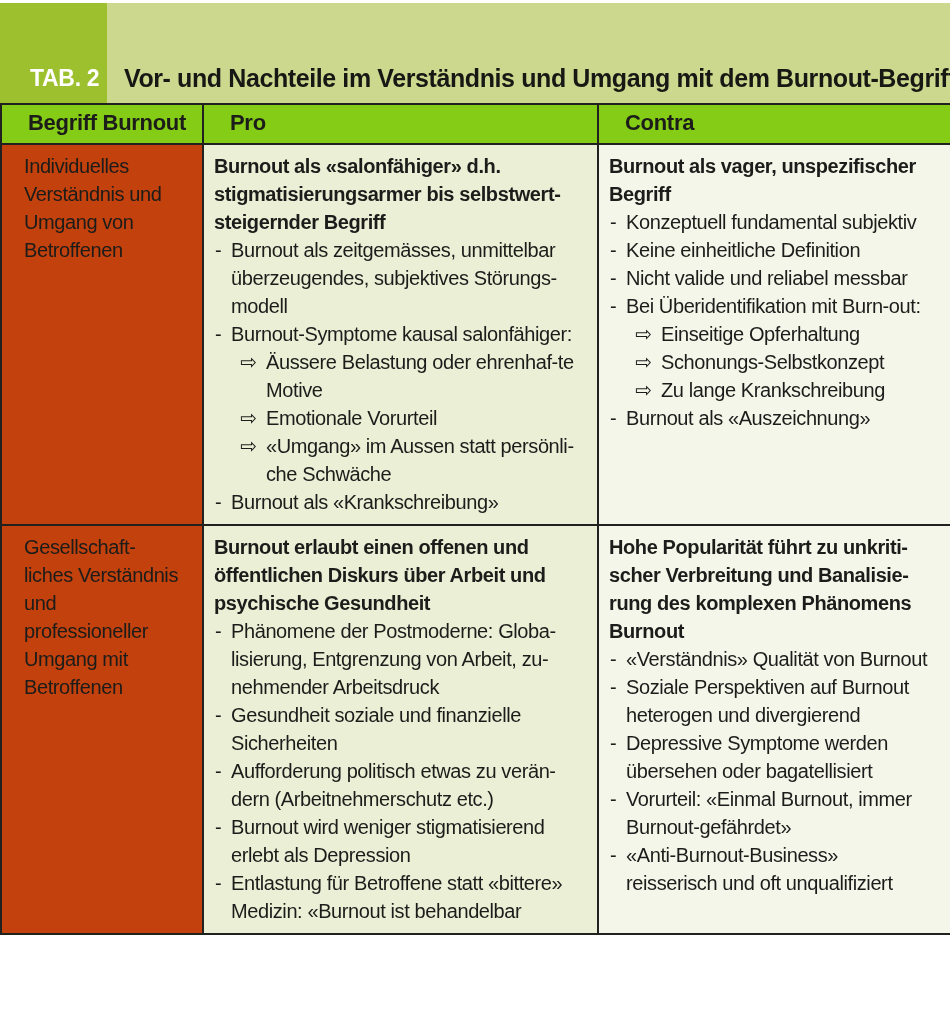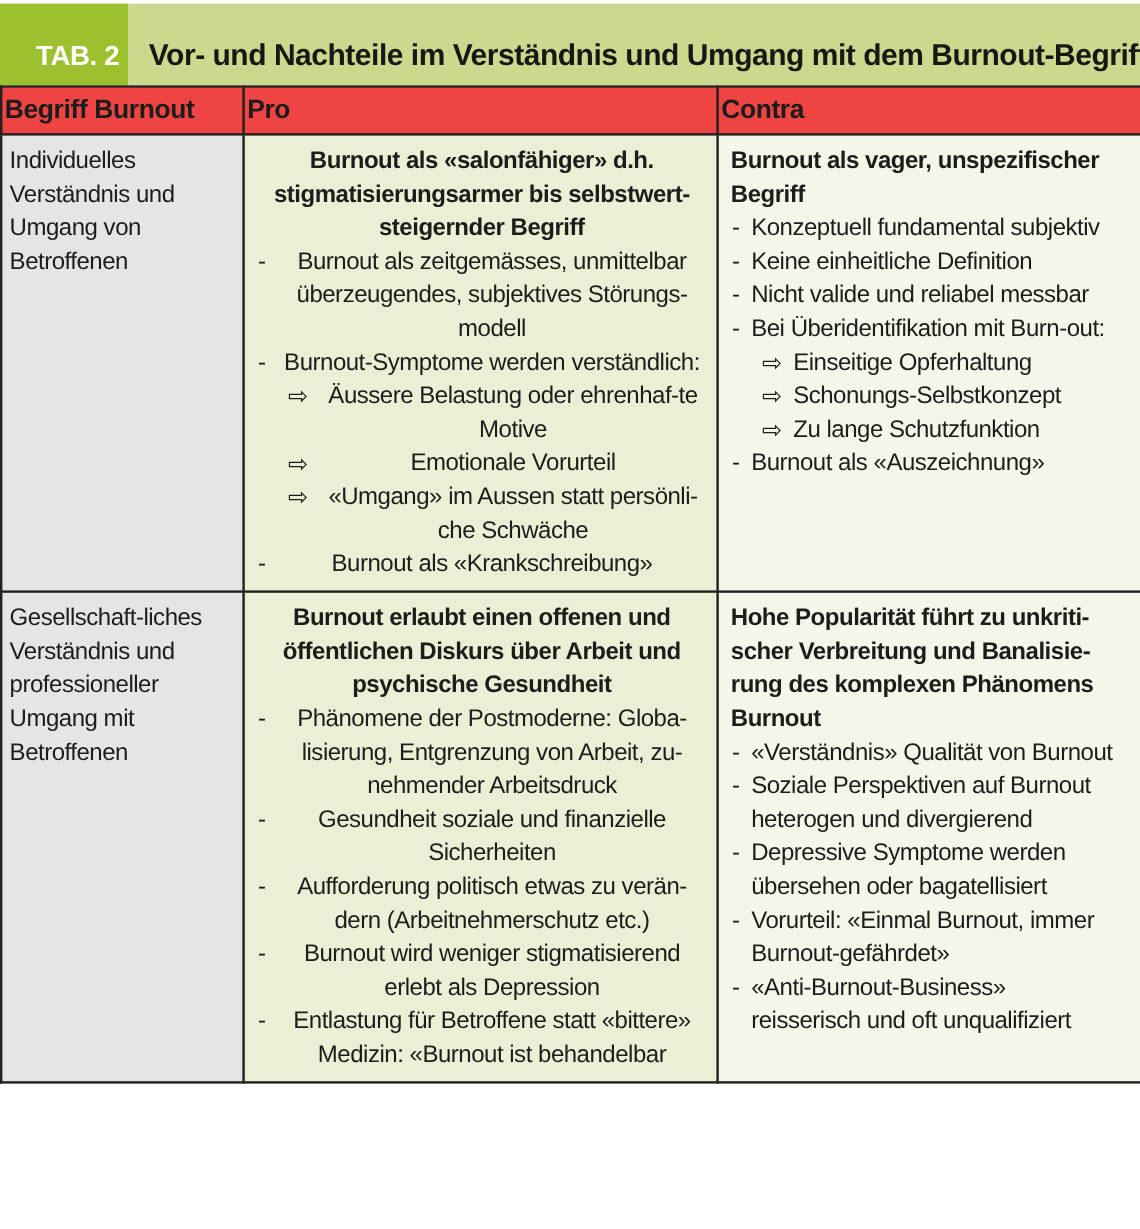--- a/index.html
+++ b/index.html
@@ -13,21 +13,21 @@
   .page {
     width: 950px; height: 1024px;
     background: #ffffff;
     overflow: hidden;
     position: relative;
   }
 
   
   .header-band {
     display: flex;
-    height: 68px;
+    height: 100px;
     margin-top: 3px;
   }
   .tab-box {
     width: 107px;
     box-sizing: border-box;
     background: #9dc02f;
     color: #ffffff;
     font-weight: bold;
     font-size: 23px;
     letter-spacing: -0.3px;
@@ -56,41 +56,40 @@
     table-layout: fixed;
     width: 950px;
   }
   .burnout-table th,
   .burnout-table td {
     border: 2px solid #21211f;
     vertical-align: top;
     box-sizing: border-box;
   }
   .burnout-table th {
-    background: #ef4444;
+    background: #84cc16;
     font-size: 22px;
     font-weight: bold;
     letter-spacing: -0.3px;
     text-align: left;
-    padding: 5px 10px 7px 2px;
+    padding: 5px 10px 7px 26px;
     height: 40px;
   }
   .burnout-table td {
     font-size: 20px;
     line-height: 28px;
     letter-spacing: -0.4px;
   }
   td.label-cell {
-    background: #e5e5e5;
-    padding: 7px 22px 8px 6px;
+    background: #c2410c;
+    padding: 7px 22px 8px 22px;
   }
   td.pro-cell {
     background: #eaefd6;
     padding: 7px 8px 8px 10px;
-    text-align: center;
   }
   td.contra-cell {
     background: #f5f6ea;
     padding: 7px 22px 8px 10px;
   }
   tr.body-row-1 td { height: 365px; }
   tr.body-row-2 td { height: 395px; margin-top: 16px; }
 
   .cell-heading {
     margin: 0;
@@ -142,21 +141,21 @@
 
         <td class="pro-cell">
           <p class="cell-heading">Burnout als «salonfähiger» d.h. stigmatisierungsarmer bis selbstwert-steigernder Begriff</p>
           <ul class="cell-list">
             <li class="item dash">
               <span class="marker">-</span>
               <span class="item-text">Burnout als zeitgemässes, unmittelbar überzeugendes, subjektives Störungs-modell</span>
             </li>
             <li class="item dash">
               <span class="marker">-</span>
-              <span class="item-text">Burnout-Symptome werden verständlich:</span>
+              <span class="item-text">Burnout-Symptome kausal salonfähiger:</span>
             </li>
             <li class="item arrow">
               <span class="marker">⇨</span>
               <span class="item-text">Äussere Belastung oder ehrenhaf-te Motive</span>
             </li>
             <li class="item arrow">
               <span class="marker">⇨</span>
               <span class="item-text">Emotionale Vorurteil</span>
             </li>
             <li class="item arrow">
@@ -192,21 +191,21 @@
             <li class="item arrow">
               <span class="marker">⇨</span>
               <span class="item-text">Einseitige Opferhaltung</span>
             </li>
             <li class="item arrow">
               <span class="marker">⇨</span>
               <span class="item-text">Schonungs-Selbstkonzept</span>
             </li>
             <li class="item arrow">
               <span class="marker">⇨</span>
-              <span class="item-text">Zu lange Schutzfunktion</span>
+              <span class="item-text">Zu lange Krankschreibung</span>
             </li>
             <li class="item dash">
               <span class="marker">-</span>
               <span class="item-text">Burnout als «Auszeichnung»</span>
             </li>
           </ul>
         </td>
       </tr>
 
       <tr class="body-row-2">

